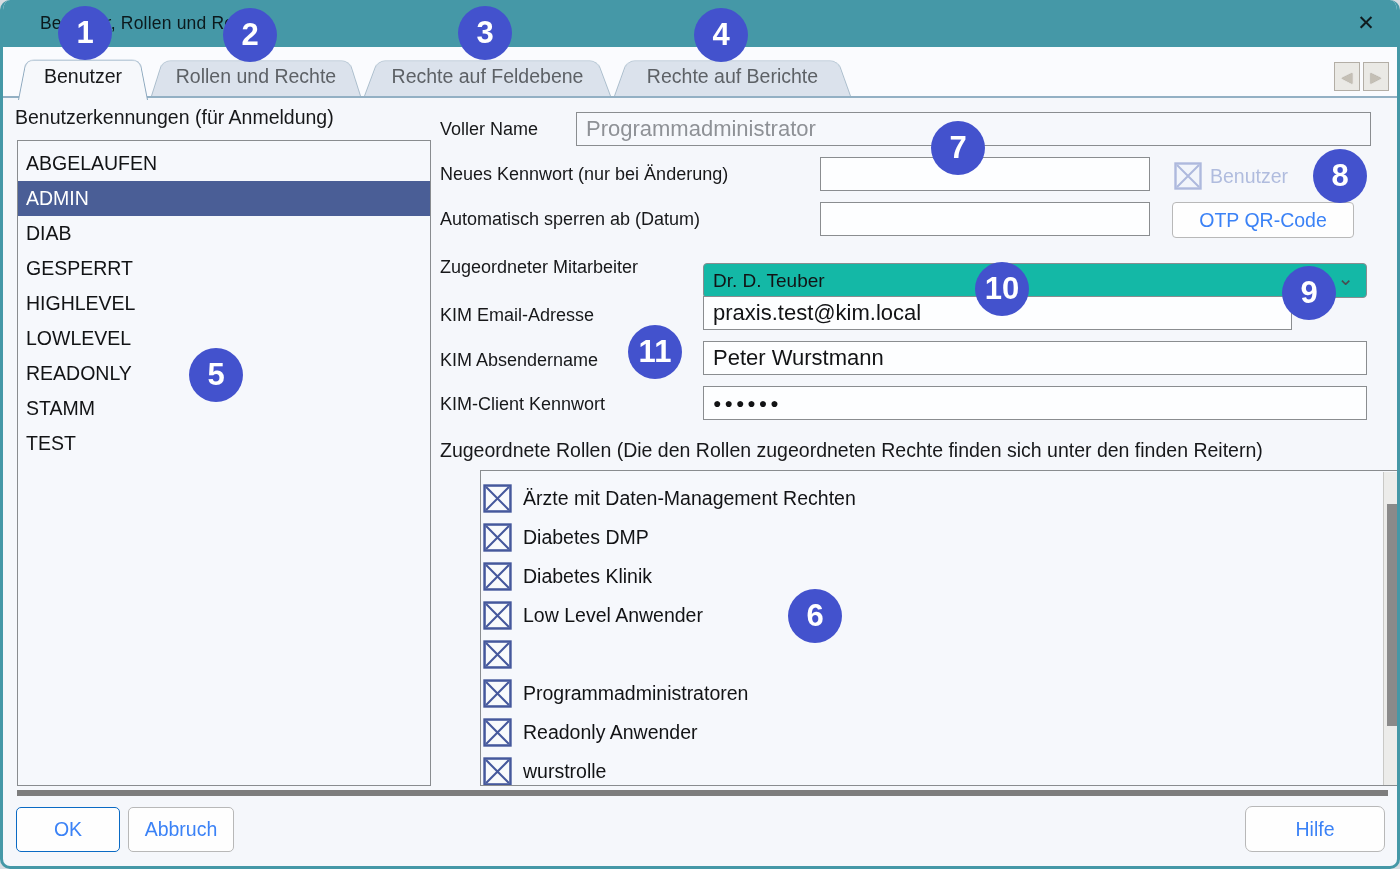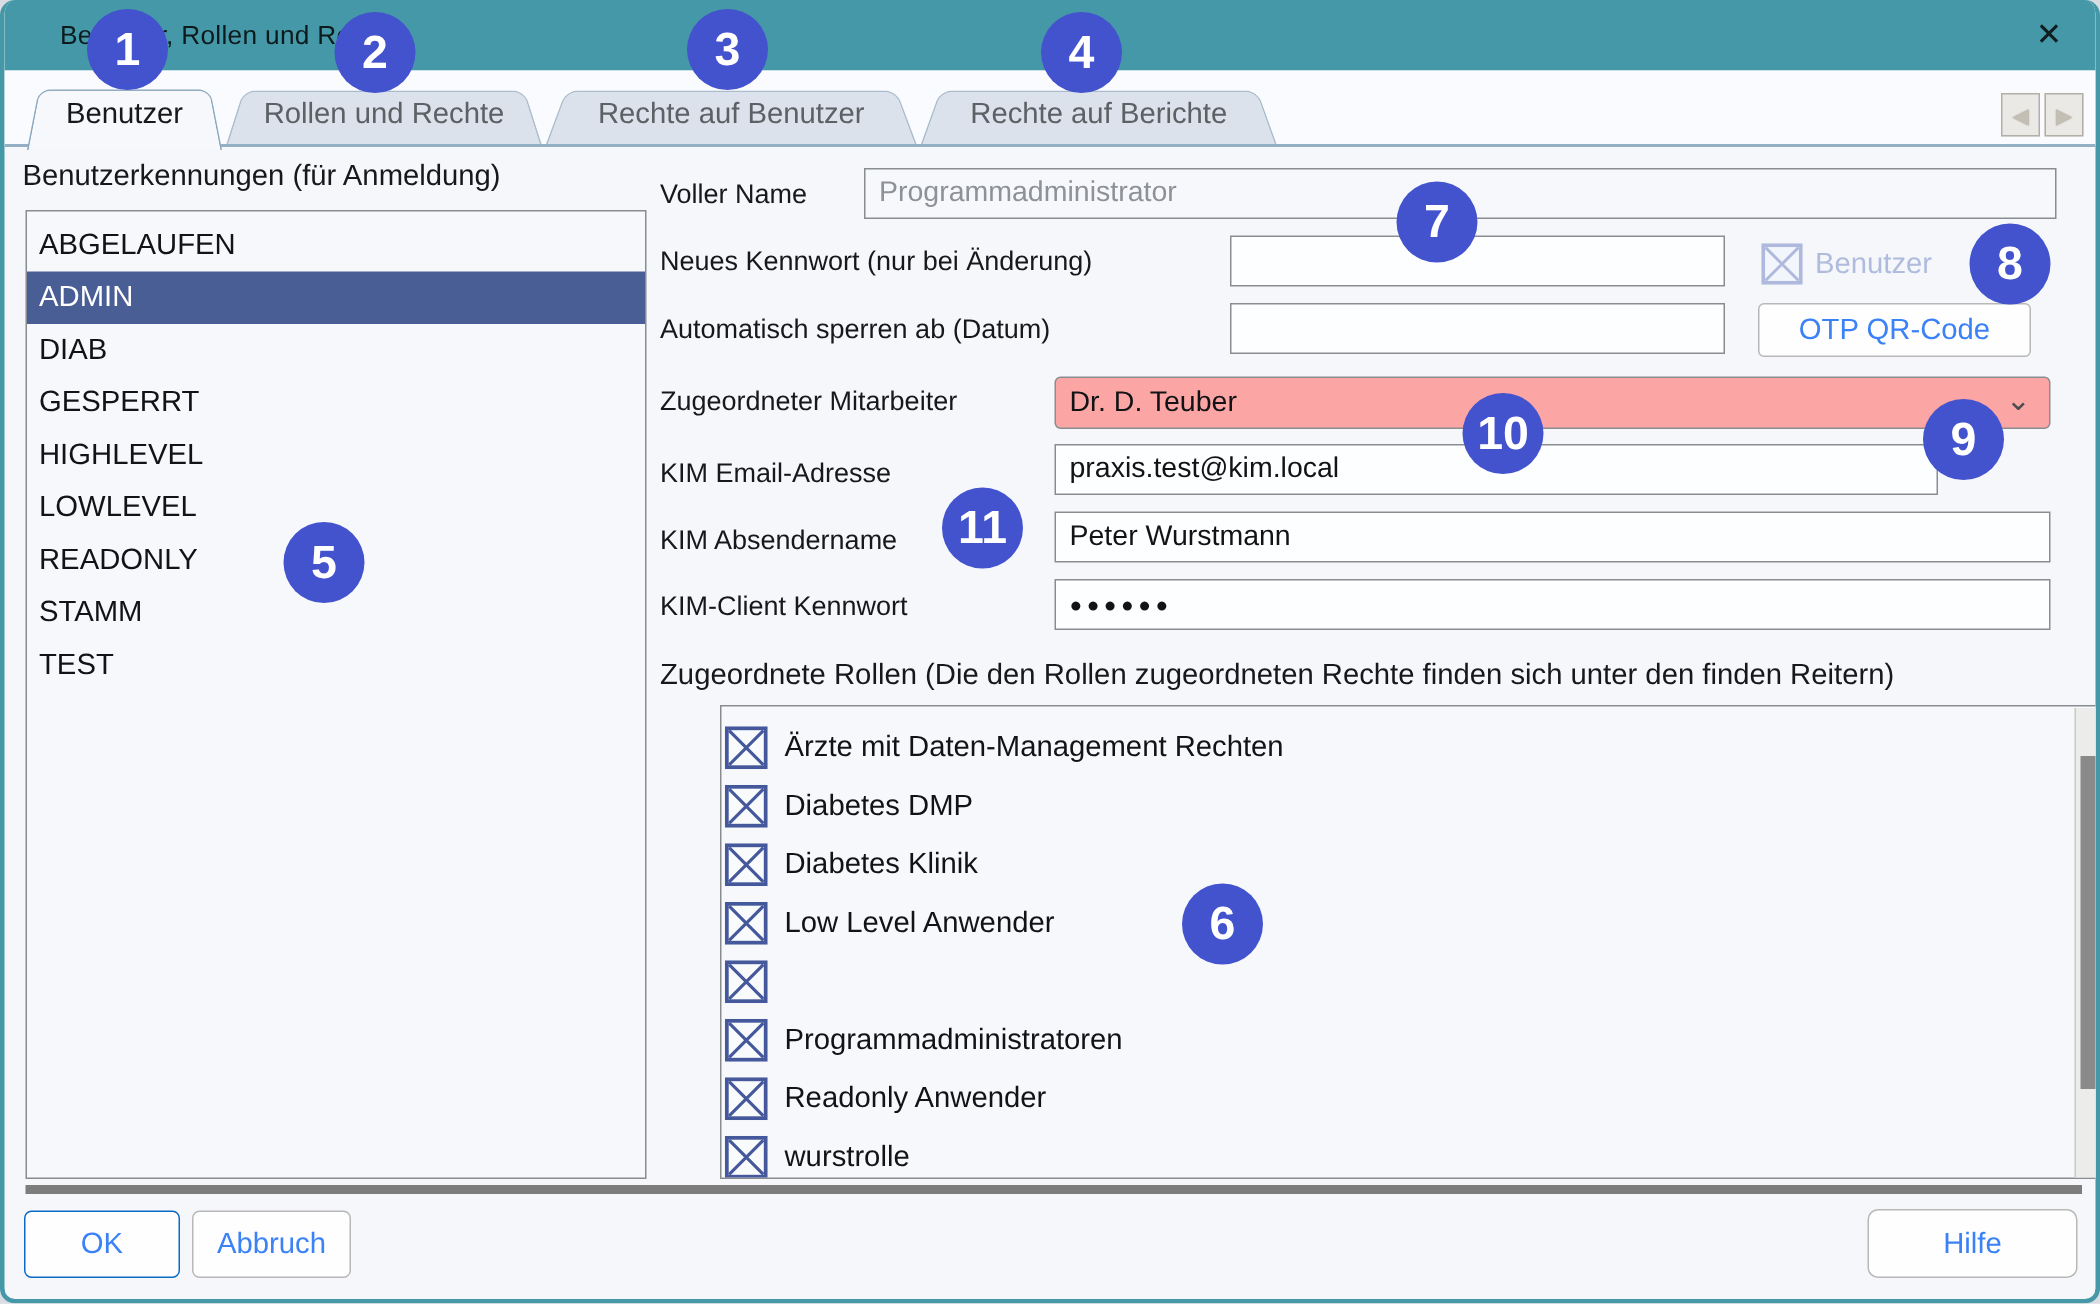--- a/index.html
+++ b/index.html
@@ -44,26 +44,26 @@
   .user-list {
     position:absolute; left:14px; top:140px; width:414px; height:646px;
     background:#f6f8fc; border:1px solid #898c8f; padding-top:5px;
   }
   .user-item { height:35px; display:flex; align-items:center; padding-left:8px; font-size:19.5px; color:#121315; cursor:pointer; }
   .user-item.selected { background:#4a5e96; color:#ffffff; }
   
   .flabel { position:absolute; font-size:18px; color:#17181a; }
   .tinput {
     position:absolute; border:1px solid #8a8d90; background:#fdfeff;
-    font-family:"Liberation Sans", sans-serif; font-size:19px; color:#121315; padding:0 9px;
+    font-family:"Liberation Sans", sans-serif; font-size:22px; color:#121315; padding:0 9px;
   }
   .tinput.disabled { background:#f6f8fc; color:#8e9196; }
   .combo {
-    position:absolute; border:1px solid #8a8d90; border-radius:4px; background:#fca5a5;
-    display:flex; align-items:center; font-size:19px; color:#121315; padding:0 9px; cursor:pointer;
+    position:absolute; border:1px solid #8a8d90; border-radius:4px; background:#14b8a6;
+    display:flex; align-items:center; font-size:19px; color:#121315; padding:0 9px; cursor:pointer;margin-top:12px;
   }
   .combo .chev { position:absolute; right:12px; top:2px; font-size:20px; color:#4a4d50; }
   .btn {
     position:absolute; background:#fefefe; border:1px solid #b8b8b8; border-radius:5px;
     font-family:"Liberation Sans", sans-serif; font-size:19.5px; color:#3b82f6;
     display:flex; align-items:center; justify-content:center; cursor:pointer;
   }
   .btn.default { border:1.5px solid #0a6ac4; }
   
   .xcheck { flex:0 0 auto; display:block; }
@@ -100,21 +100,21 @@
     <div class="tab active" style="left:15px; width:130px;">
       <span class="shape"></span>
       <span class="lbl">Benutzer</span>
     </div>
     <div class="tab" style="left:148px; width:210px;">
       <span class="shape"></span>
       <span class="lbl">Rollen und Rechte</span>
     </div>
     <div class="tab" style="left:361px; width:247px;">
       <span class="shape"></span>
-      <span class="lbl">Rechte auf Benutzer</span>
+      <span class="lbl">Rechte auf Feldebene</span>
     </div>
     <div class="tab" style="left:611px; width:237px;">
       <span class="shape"></span>
       <span class="lbl">Rechte auf Berichte</span>
     </div>
     <div class="tabstrip-underline"></div>
     <div class="tab-arrows">
       <div class="tab-arrow">◀</div>
       <div class="tab-arrow">▶</div>
     </div>

